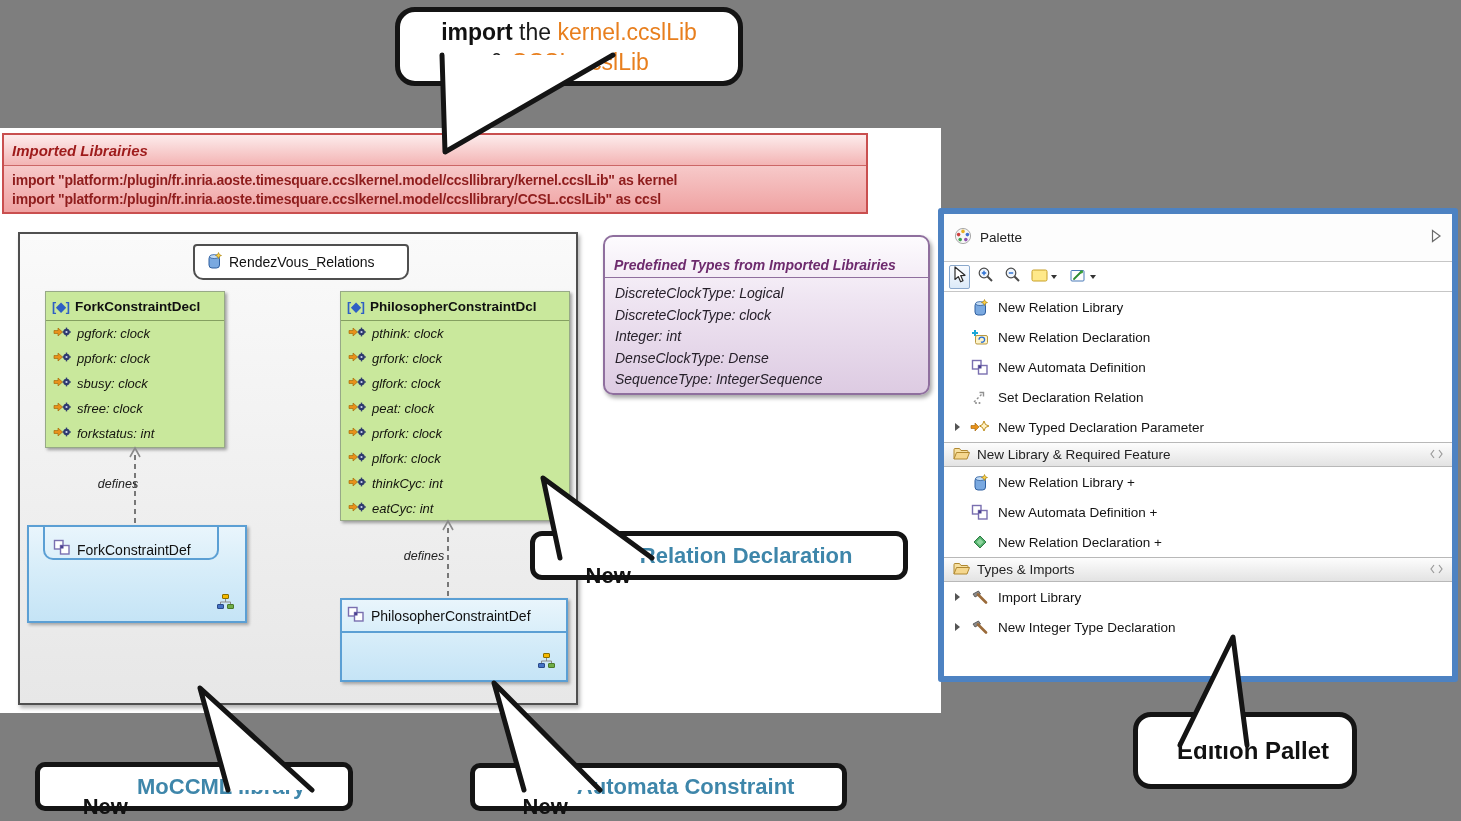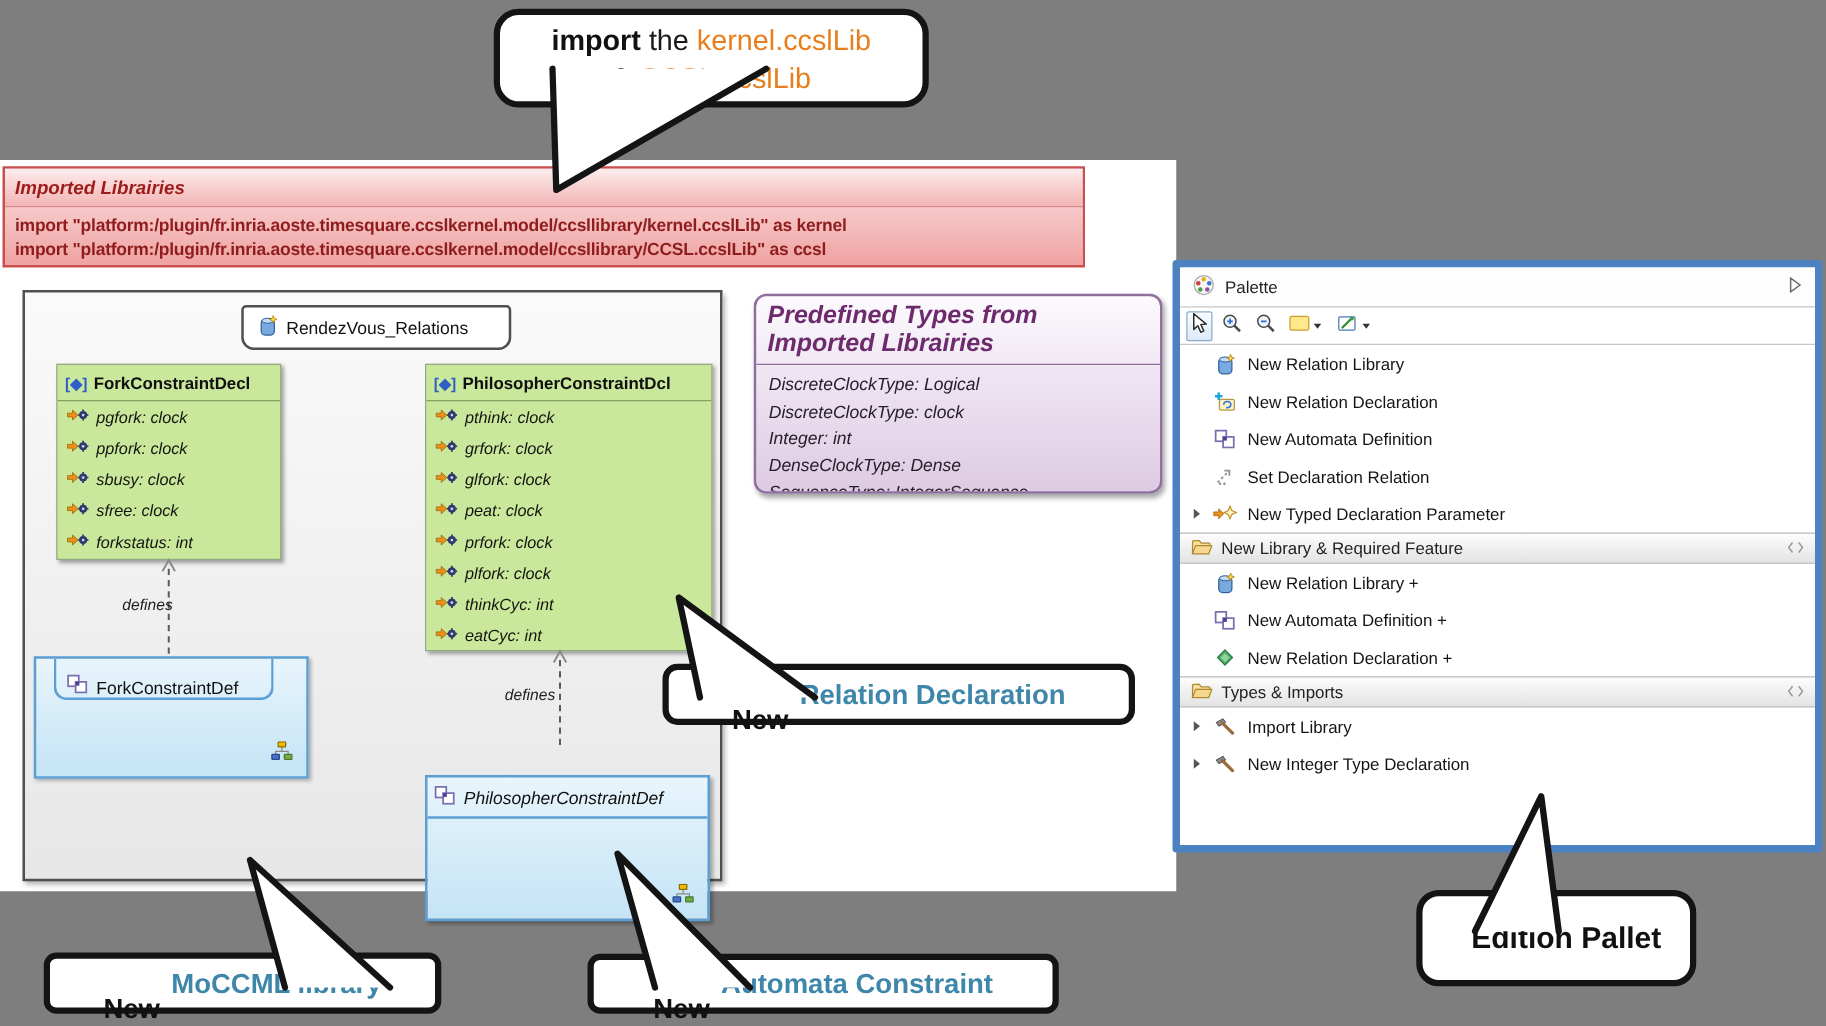--- a/index.html
+++ b/index.html
@@ -38,26 +38,26 @@
   .def-tab{position:absolute;left:14px;top:0;width:176px;height:33px;border:2px solid #5b9fd4;border-top:none;
     border-radius:0 0 10px 10px;display:flex;align-items:flex-end;gap:6px;padding-left:8px;font-size:14px;color:#111;}
   .def-head{height:33px;border-bottom:2px solid #5b9fd4;display:flex;align-items:center;gap:6px;padding-left:5px;font-size:14px;color:#111;}
   .tree-corner{position:absolute;right:10px;bottom:7px;}
 
   .defines-label{font-size:12.5px;font-style:italic;color:#222;text-align:center;width:52px;}
 
   
   .ptypes{left:603px;top:235px;width:327px;height:160px;border:2px solid #8f6f9e;border-radius:10px;
     background:linear-gradient(180deg,#fdfbfe 0%,#efe5f2 40%,#ddcbe2 100%);box-shadow:2px 3px 4px rgba(0,0,0,.35);overflow:hidden;}
-  .ptypes-head{padding:4px 9px 4px;font-size:20px;font-style:italic;font-weight:700;color:#6d2a6d;border-bottom:1.5px solid #8f6f9e;}
+  .ptypes-head{padding:20px 9px 4px;font-size:14px;font-style:italic;font-weight:700;color:#6d2a6d;border-bottom:1.5px solid #8f6f9e;}
   .ptypes-body{padding:5px 10px;font-size:14px;font-style:italic;line-height:21.5px;color:#26202a;}
 
   
   .palette{left:938px;top:208px;width:520px;height:474px;background:#fff;border:6px solid #4d82c2;border-radius:3px;}
-  .pal-header{height:32px;border-bottom:1px solid #c6c6c6;display:flex;align-items:center;padding:0 10px;gap:8px;
+  .pal-header{height:48px;border-bottom:1px solid #c6c6c6;display:flex;align-items:center;padding:0 10px;gap:8px;
     font-size:13.5px;color:#222;background:#fdfdfd;}
   .flex-spacer{flex:1;}
   .pal-toolbar{height:30px;border-bottom:1px solid #c6c6c6;display:flex;align-items:center;padding:0 5px;gap:4px;}
   .tool-btn{height:24px;display:flex;align-items:center;padding:0 2px;border:1px solid transparent;}
   .tool-btn.selected{border:1px solid #8aa8cc;background:linear-gradient(#f8fbff,#dceaf8);border-radius:2px;}
   .caret{width:0;height:0;border-top:4px solid #333;border-left:3.5px solid transparent;border-right:3.5px solid transparent;margin:0 3px;}
   .pal-sec-head{height:25px;background:linear-gradient(#fdfdfd,#e3e3e3);border-top:1px solid #b8b8b8;border-bottom:1px solid #b8b8b8;
     display:flex;align-items:center;gap:7px;padding:0 9px;font-size:13.5px;color:#222;}
   .pal-sec-head.first{border-top:none;}
   .pal-item{height:30px;display:flex;align-items:center;gap:7px;padding-left:8px;font-size:13.5px;color:#141414;}
@@ -322,21 +322,21 @@
       <span>ForkConstraintDef</span>
     </div>
     <span class="tree-corner"><svg width="19" height="16" viewBox="0 0 19 16">
           <path d="M9.5,4.5 V8 M4.5,11 V8 H14.5 V11" fill="none" stroke="#8a8a8a" stroke-width="1"></path>
           <rect x="6.5" y="0.5" width="6" height="4" rx="0.5" fill="#F5B800" stroke="#8A7000"></rect>
           <rect x="1.5" y="10.5" width="6" height="4" rx="0.5" fill="#4472C4" stroke="#2A4A8A"></rect>
           <rect x="11.5" y="10.5" width="6" height="4" rx="0.5" fill="#70AD47" stroke="#4A7A2A"></rect>
         </svg></span>
   </div>
 
-  <div class="abs defbox" style="left:340px;top:620px;width:228px;height:117px;font-style:italic;">
+  <div class="abs defbox" style="left:340px;top:598px;width:228px;height:84px;">
     <div class="def-head">
       <span><svg width="18" height="16" viewBox="0 0 18 16">
             <rect x="1.5" y="1.5" width="8.5" height="8.5" fill="#fff" stroke="#7A6FB0" stroke-width="1.4"></rect>
             <rect x="7.5" y="6.5" width="8.5" height="8.5" fill="#fff" stroke="#7A6FB0" stroke-width="1.4"></rect>
             <rect x="7.5" y="6.5" width="3" height="3" fill="#4A4090"></rect>
           </svg></span>
       <span>PhilosopherConstraintDef</span>
     </div>
     <span class="tree-corner"><svg width="19" height="16" viewBox="0 0 19 16">
           <path d="M9.5,4.5 V8 M4.5,11 V8 H14.5 V11" fill="none" stroke="#8a8a8a" stroke-width="1"></path>

